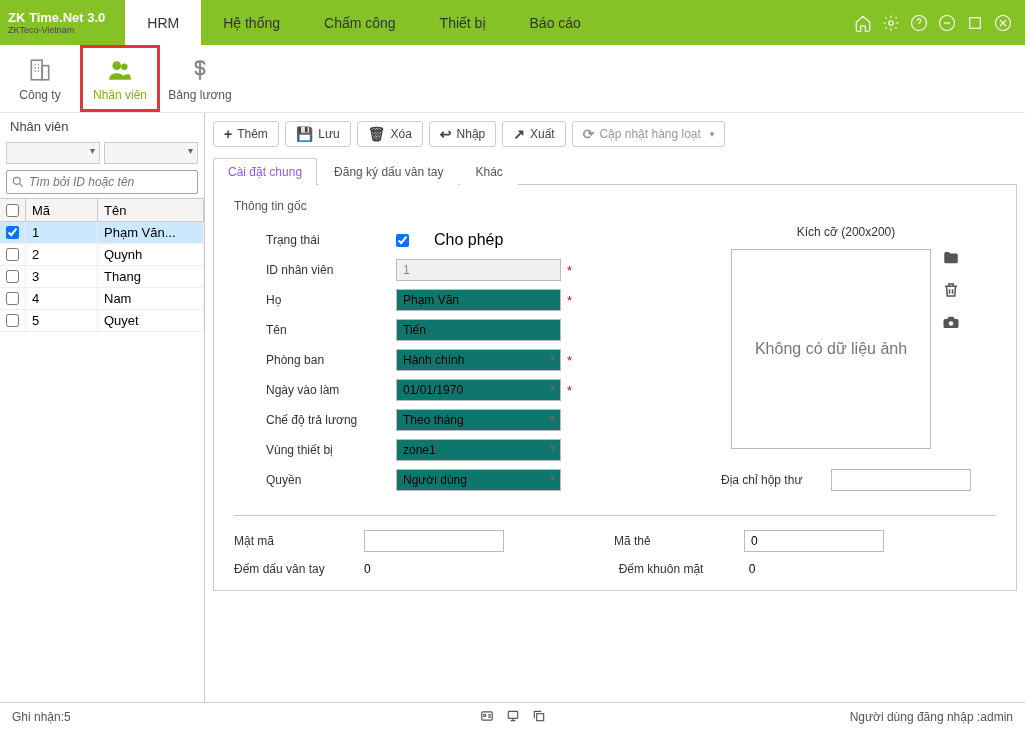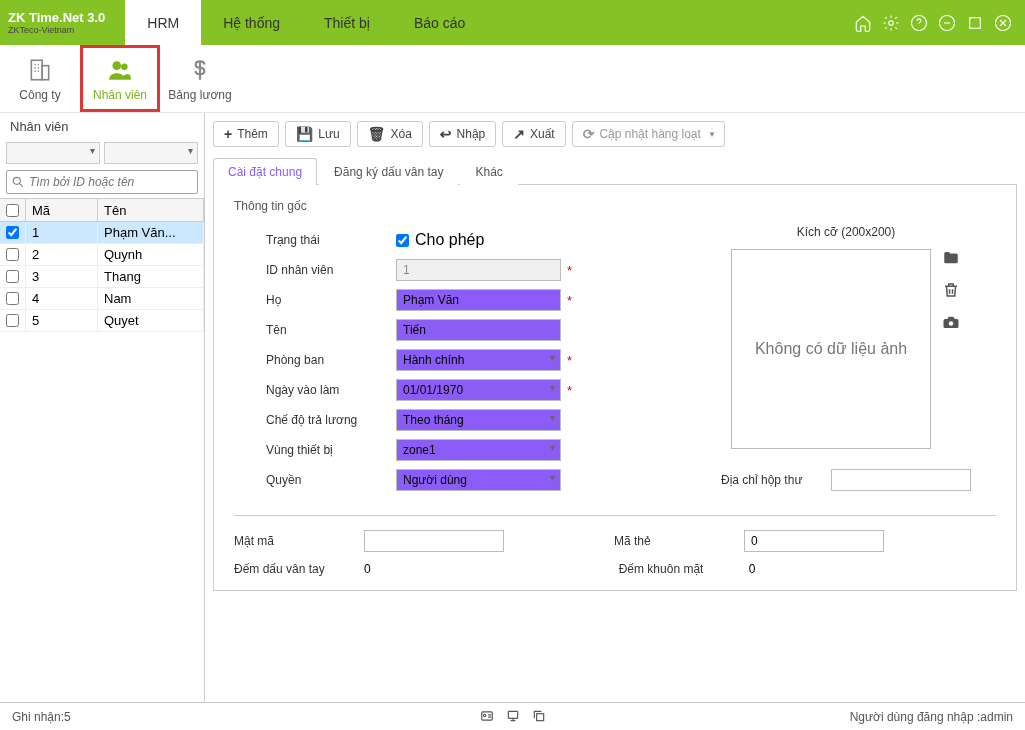--- a/index.html
+++ b/index.html
@@ -54,26 +54,26 @@
 .sub-tab { padding: 6px 14px; font-size: 12px; color: #555; cursor: pointer; border: 1px solid transparent; border-bottom: none; position: relative; top: 1px; background: #fff; }
 .sub-tab.active { color: #8b5cf6; border-color: #ccc; border-radius: 3px 3px 0 0; }
 
 .form-area { border: 1px solid #ccc; border-top: none; padding: 14px 20px; }
 .fieldset-title { font-size: 12px; color: #555; margin-bottom: 12px; }
 .form-body { display: flex; gap: 30px; }
 .form-left { flex: 1; margin-left: 32px; }
 .form-right { width: 300px; display: flex; flex-direction: column; align-items: center; }
 .form-row { display: flex; align-items: center; height: 30px; }
 .form-label { width: 130px; font-size: 12px; color: #333; }
-.form-ctrl { width: 165px; height: 22px; border: 1px solid #bbb; padding: 0 6px; font-size: 12px; background: #8b5cf6; }
+.form-ctrl { width: 165px; height: 22px; border: 1px solid #bbb; padding: 0 6px; font-size: 12px; background: #0f766e; }
 .form-ctrl.readonly { background: #f0f0f0; color: #888; }
 .form-dd { position: relative; }
 .form-dd::after { content: "▾"; position: absolute; right: 6px; top: 3px; font-size: 10px; color: #666; pointer-events: none; }
 .req { color: #d00; margin-left: 6px; font-size: 13px; }
-.checkbox-row { display: flex; align-items: center; }
+.checkbox-row { display: flex; align-items: center; gap: 19px; }
 .checkbox-row input { margin-right: 6px; }
 
 .photo-header { font-size: 12px; color: #333; margin-bottom: 10px; text-align: center; }
 .photo-wrap { display: flex; align-items: flex-start; gap: 10px; }
 .photo-box { width: 200px; height: 200px; border: 1px solid #bbb; display: flex; align-items: center; justify-content: center; font-size: 16px; color: #777; }
 .photo-actions { display: flex; flex-direction: column; gap: 14px; }
 .photo-act { width: 20px; height: 18px; cursor: pointer; }
 
 .lower-row { display: flex; gap: 30px; margin-top: 14px; }
 .lr-item { display: flex; align-items: center; }
@@ -91,20 +91,21 @@
 <body>
 
 <div class="top-menu">
   <div class="logo">
     <span class="logo-main">ZK Time.Net 3.0</span>
     <span class="logo-sub">ZKTeco-Vietnam</span>
   </div>
   <div class="menu-tabs">
     <div class="menu-tab active">HRM</div>
     <div class="menu-tab">Hệ thống</div>
+    <div class="menu-tab">Chấm công</div>
     <div class="menu-tab">Thiết bị</div>
     <div class="menu-tab">Báo cáo</div>
   </div>
   <div class="top-icons">
     <span class="top-icon">
         <svg viewBox="0 0 24 24" width="18" height="18">
           <path d="M3 11l9-8 9 8v10a2 2 0 01-2 2h-4v-7h-6v7H5a2 2 0 01-2-2z" stroke-width="1.5"></path>
         </svg>
       </span>
     <span class="top-icon">

